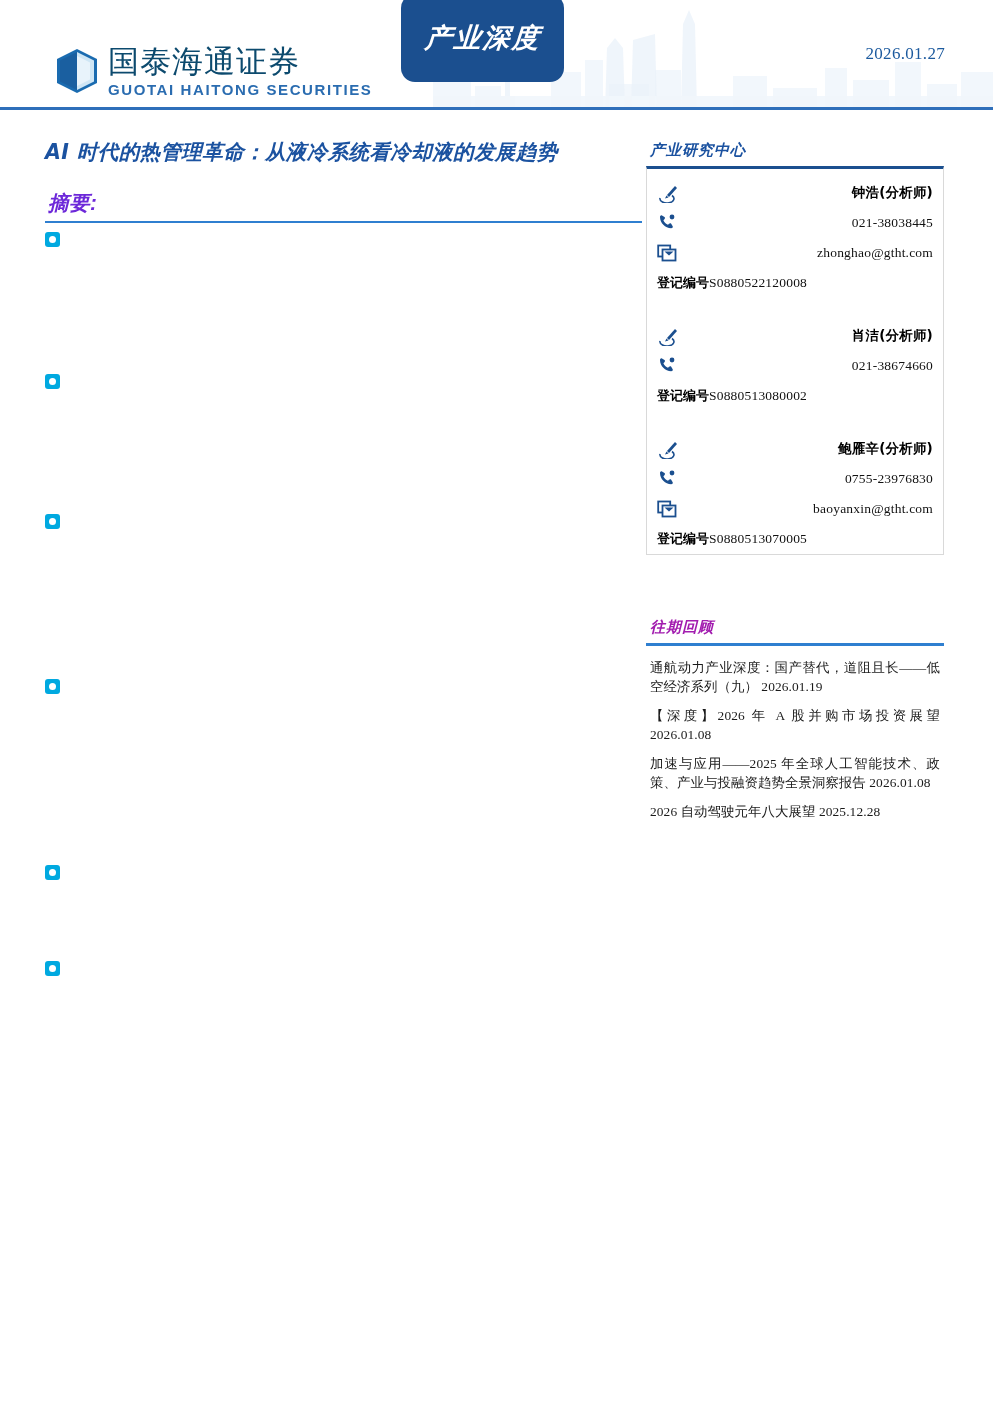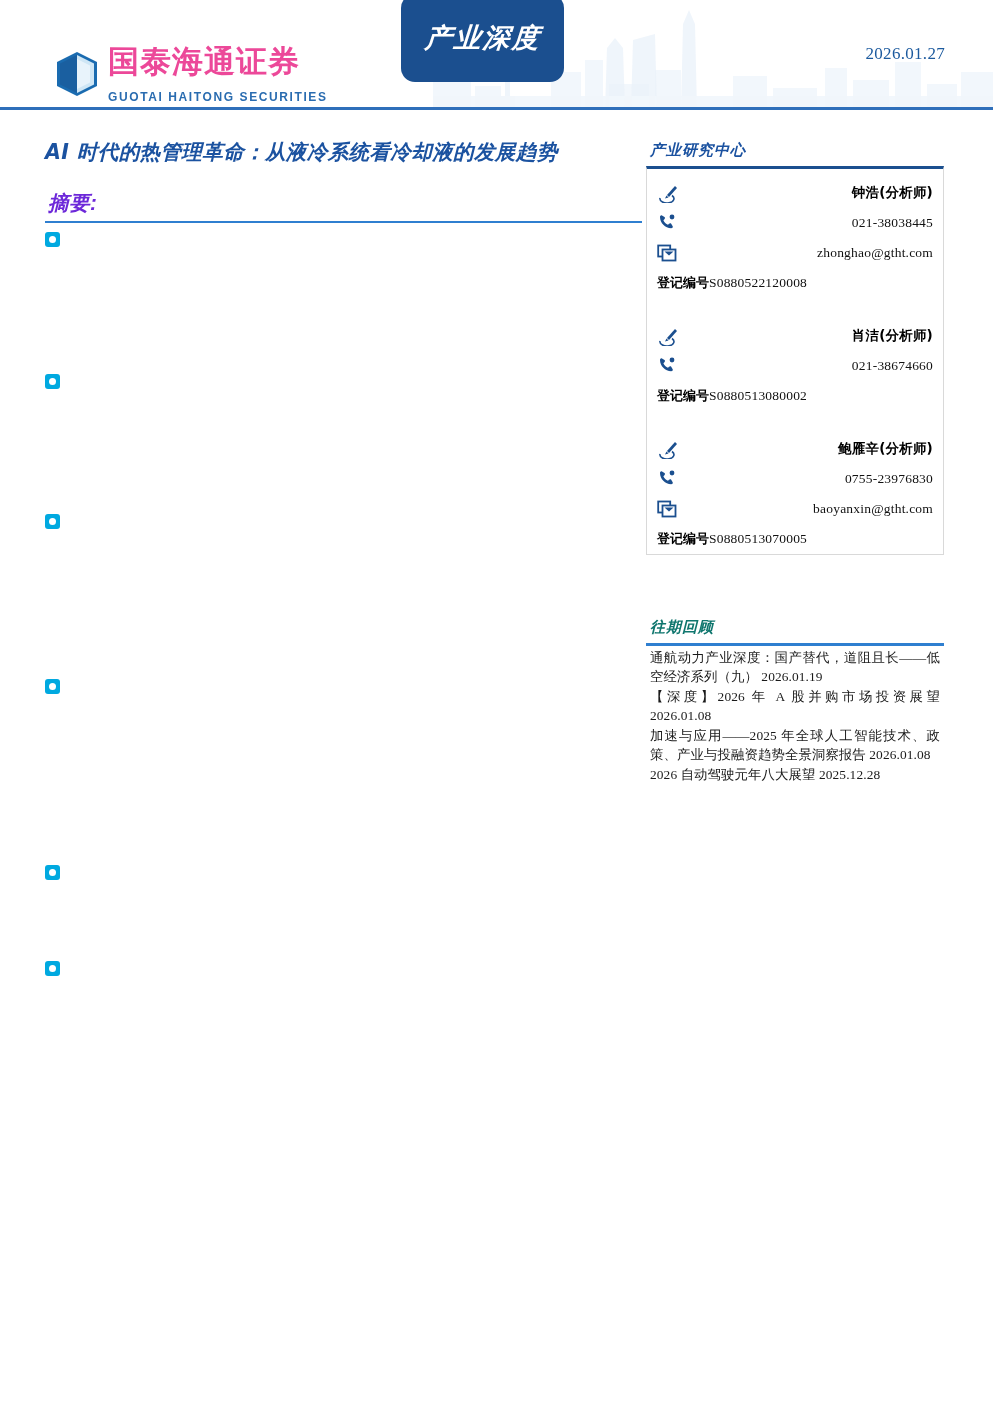--- a/index.html
+++ b/index.html
@@ -28,28 +28,28 @@
   .logo{
     position:absolute;left:55px;top:45px;
     display:flex;align-items:center;
   }
   .logo-mark{
     width:44px;height:46px;margin-right:9px;flex:none;
   }
   .logo-text{display:flex;flex-direction:column;}
   .logo-cn{
     font-family:"DejaVu Sans","Liberation Sans",sans-serif;
-    font-size:31px;font-weight:bold;letter-spacing:1px;
-    color:#ec4899;line-height:1.05;
+    font-size:31px;font-weight:normal;letter-spacing:1px;
+    color:#0c4a6e;line-height:1.05;
     white-space:nowrap;
   }
   .logo-en{
     font-family:"Liberation Sans",sans-serif;
-    font-size:12px;font-weight:bold;letter-spacing:1.6px;
-    color:#2a6cb0;margin-top:12px;white-space:nowrap;
+    font-size:15px;font-weight:bold;letter-spacing:1.6px;
+    color:#2a6cb0;margin-top:3px;white-space:nowrap;
   }
 
   
   .badge{
     position:absolute;left:401px;top:-6px;width:163px;height:88px;
     background:#1b4f8f;border-radius:14px;
     display:flex;align-items:center;justify-content:center;
   }
   .badge span{
     font-family:"DejaVu Sans","Liberation Sans",sans-serif;
@@ -130,33 +130,34 @@
   }
   .a-reg-label{
     font-family:"DejaVu Sans","Liberation Sans",sans-serif;
     font-weight:bold;font-size:13px;color:#000000;
   }
 
   .history-heading{
     position:absolute;left:650px;top:618px;
     font-family:"DejaVu Sans","Liberation Sans",sans-serif;
     font-size:15px;font-weight:bold;font-style:italic;
-    color:#0f766e;letter-spacing:1px;
+    color:#a21caf;letter-spacing:1px;
   }
   .history-panel{
     position:absolute;left:646px;top:643px;width:298px;
     border-top:3px solid #2f7fd0;
     background:#ffffff;
     padding:2px 4px 6px 4px;
     box-sizing:border-box;
   }
   .history-item{
     font-size:13.4px;color:#1a1a1a;line-height:1.42;
     letter-spacing:.1px;margin-bottom:1px;
     text-align:justify;
+    margin-top:10px;
   }
 </style>
 </head>
 <body>
 
 <div class="header">
 
   <svg class="skyline" viewBox="0 0 560 110" preserveAspectRatio="none">
     <g fill="#cfe0f2" opacity="0.55">
       <rect x="0" y="78" width="38" height="32"></rect>

